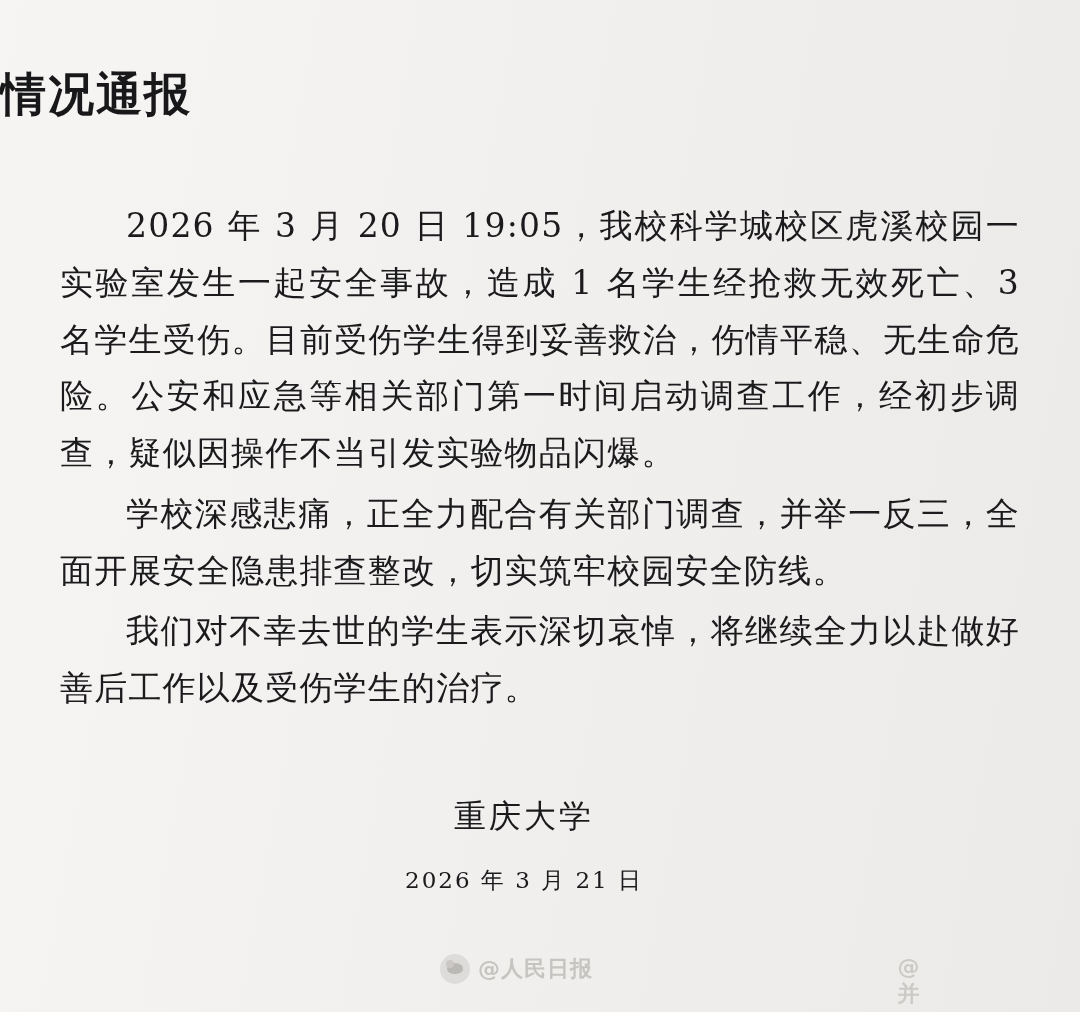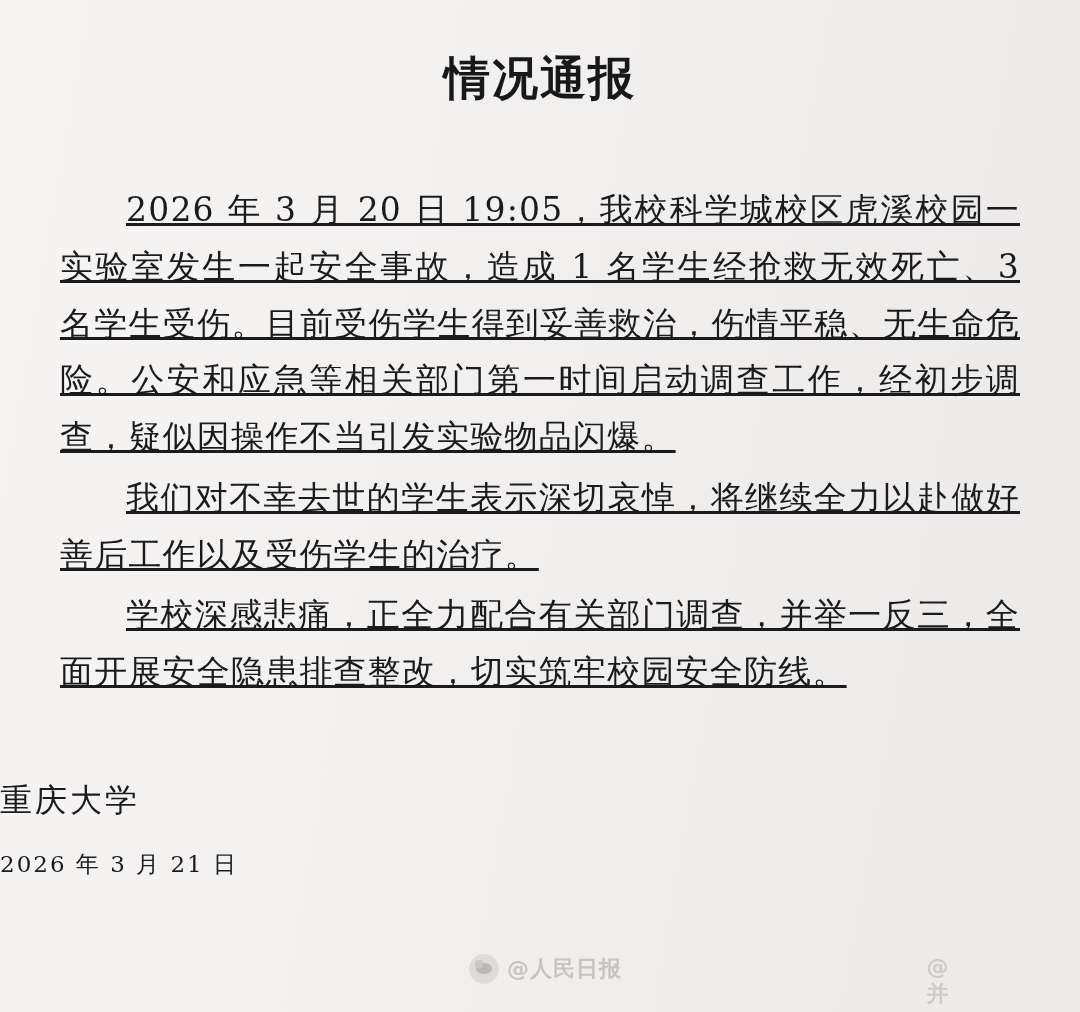--- a/index.html
+++ b/index.html
@@ -17,69 +17,66 @@
   .page {
     position: absolute;
     left: 0;
     top: 0;
     width: 1080px;
     height: 1012px;
     background: linear-gradient(100deg, #f6f5f3 0%, #f1f0ee 45%, #eceae8 100%);
     box-sizing: border-box;
   }
   .doc-title {
-    text-align: center;
     font-size: 46px;
     font-weight: 700;
     letter-spacing: 2px;
     color: #18181a;
-    margin-top: 48px;
+    margin-top: 64px;
     font-family: "DejaVu Serif", "Liberation Serif", serif;
   }
   .body-block {
     margin: 0 auto;
     padding: 0;
     width: 960px;
     margin-top: 72px;
   }
   .para {
     font-size: 33px;
     line-height: 1.72;
     color: #1b1b1d;
     text-align: justify;
     text-justify: inter-ideograph;
     text-indent: 2em;
     margin: 0 0 4px 0;
     letter-spacing: 1.2px;
     word-break: break-all;
-    text-decoration: underline;
   }
   .signature {
     margin-top: 78px;
-    text-align: left;
+    text-align: center;
     padding-right: 32px;
   }
   .sign-org {
     font-size: 32px;
     color: #1b1b1d;
     letter-spacing: 3px;
     margin-bottom: 26px;
   }
   .sign-date {
     font-size: 23px;
     color: #1b1b1d;
     letter-spacing: 2px;
   }
   .watermarks {
     position: absolute;
     left: 0;
     bottom: 14px;
     width: 912px;
     height: 48px;
-    margin-left: 29px;
   }
   .wm {
     position: absolute;
     display: flex;
     align-items: center;
     gap: 8px;
     opacity: 0.75;
   }
   .wm-left { left: 440px; top: 4px; }
   .wm-right { left: 880px; top: 4px; }
@@ -122,22 +119,22 @@
 </style>
 </head>
 <body>
 
 <div class="page">
 
   <div class="doc-title">情况通报</div>
 
   <div class="body-block">
     <p class="para">2026 年 3 月 20 日 19:05，我校科学城校区虎溪校园一实验室发生一起安全事故，造成 1 名学生经抢救无效死亡、3 名学生受伤。目前受伤学生得到妥善救治，伤情平稳、无生命危险。公安和应急等相关部门第一时间启动调查工作，经初步调查，疑似因操作不当引发实验物品闪爆。</p>
+    <p class="para">学校深感悲痛，正全力配合有关部门调查，并举一反三，全面开展安全隐患排查整改，切实筑牢校园安全防线。</p>
     <p class="para">我们对不幸去世的学生表示深切哀悼，将继续全力以赴做好善后工作以及受伤学生的治疗。</p>
-    <p class="para">学校深感悲痛，正全力配合有关部门调查，并举一反三，全面开展安全隐患排查整改，切实筑牢校园安全防线。</p>
   </div>
 
   <div class="signature">
     <div class="sign-org">重庆大学</div>
     <div class="sign-date">2026 年 3 月 21 日</div>
   </div>
 
   <div class="watermarks">
     <div class="wm wm-left">
       <span class="wm-logo"></span>

